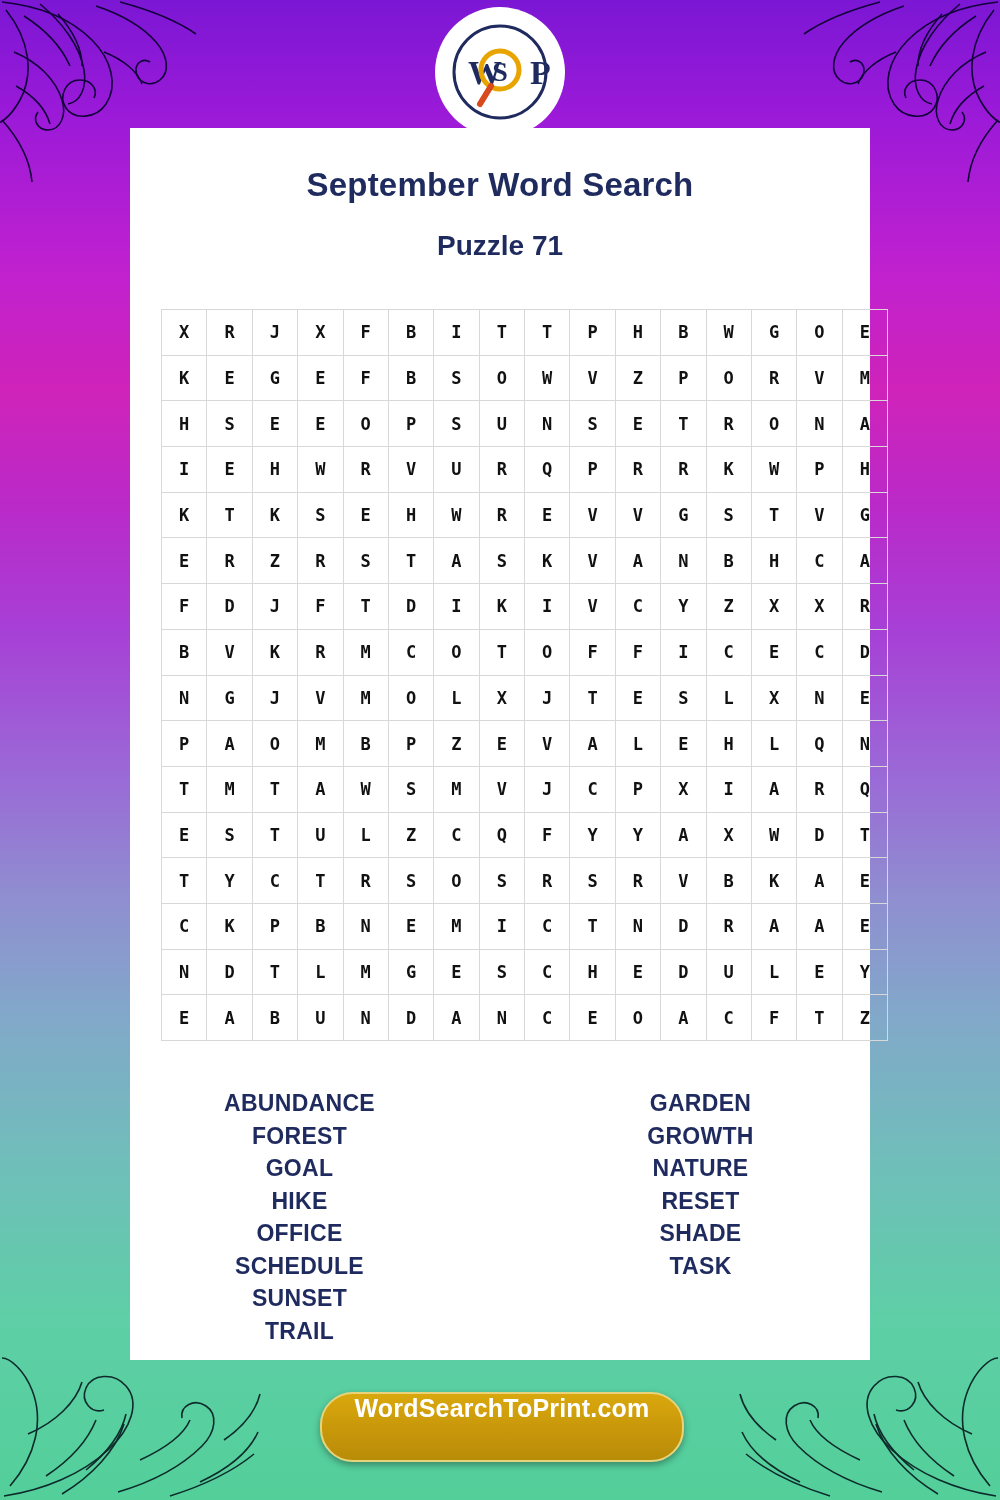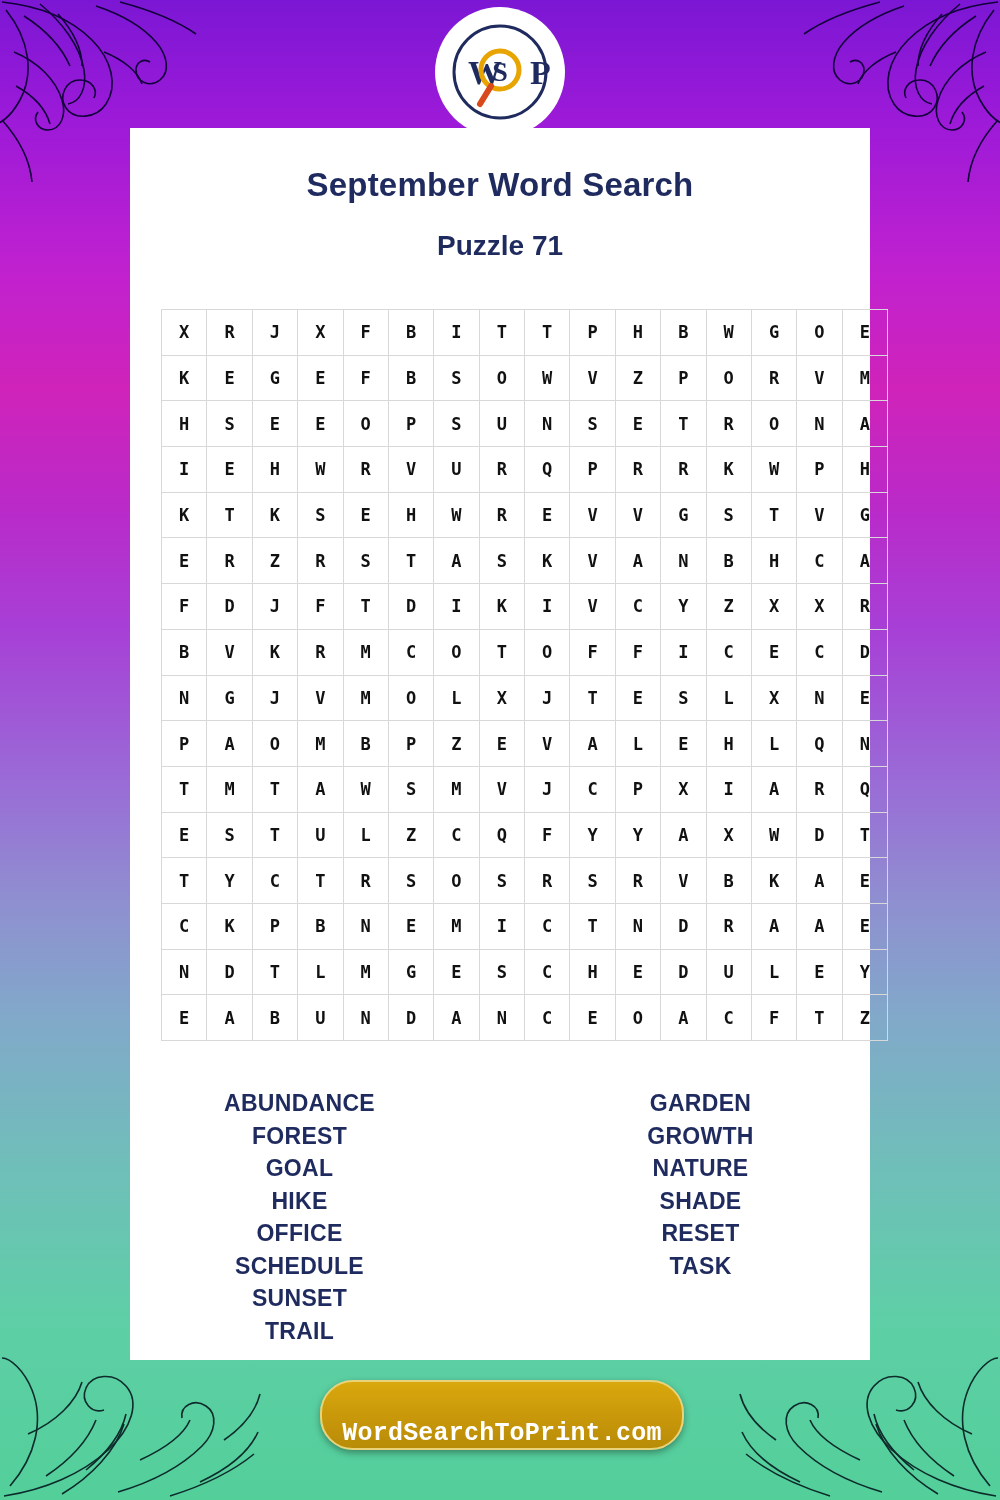--- a/index.html
+++ b/index.html
@@ -127,32 +127,31 @@
     color: #1f2b5e;
     line-height: 32.5px;
     letter-spacing: .3px;
   }
 
   
   .footer-btn {
     position: absolute;
     left: 50%;
     margin-left: -180px;
-    bottom: 50px;
+    bottom: 38px;
     width: 360px;
     height: 66px;
     border-radius: 33px;
     background: linear-gradient(180deg, #d9a80d 0%, #c8970a 55%, #b98c08 100%);
     border: 2px solid #e8d27a;
     box-shadow: 0 3px 7px rgba(0,0,0,.35);
     display: flex;
-    align-items: flex-end;
+    align-items: flex-start;
     justify-content: center;
     z-index: 6;
-    font-family: Liberation Mono, monospace;
   }
   .footer-btn span {
     font-size: 25px;
     font-weight: bold;
     color: #ffffff;
     letter-spacing: .2px;
   }
 </style>
 </head>
 <body>
@@ -534,22 +533,22 @@
           <div class="word">HIKE</div>
           <div class="word">OFFICE</div>
           <div class="word">SCHEDULE</div>
           <div class="word">SUNSET</div>
           <div class="word">TRAIL</div>
         </div>
       <div class="col right" id="words-right">
           <div class="word">GARDEN</div>
           <div class="word">GROWTH</div>
           <div class="word">NATURE</div>
+          <div class="word">RESET</div>
           <div class="word">SHADE</div>
-          <div class="word">RESET</div>
           <div class="word">TASK</div>
         </div>
     </div>
   </div>
 
   <div class="footer-btn">
     <span>WordSearchToPrint.com</span>
   </div>
 
 </div>

